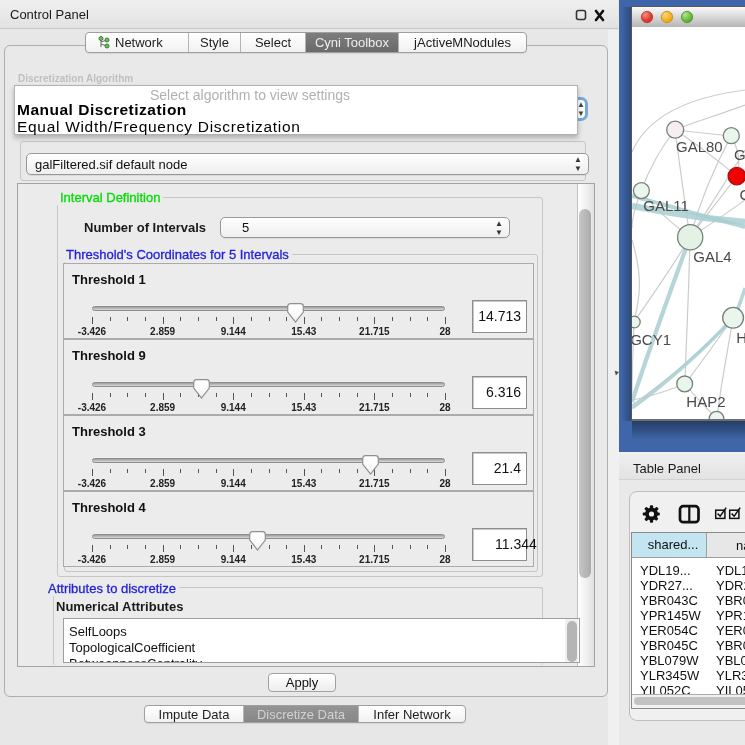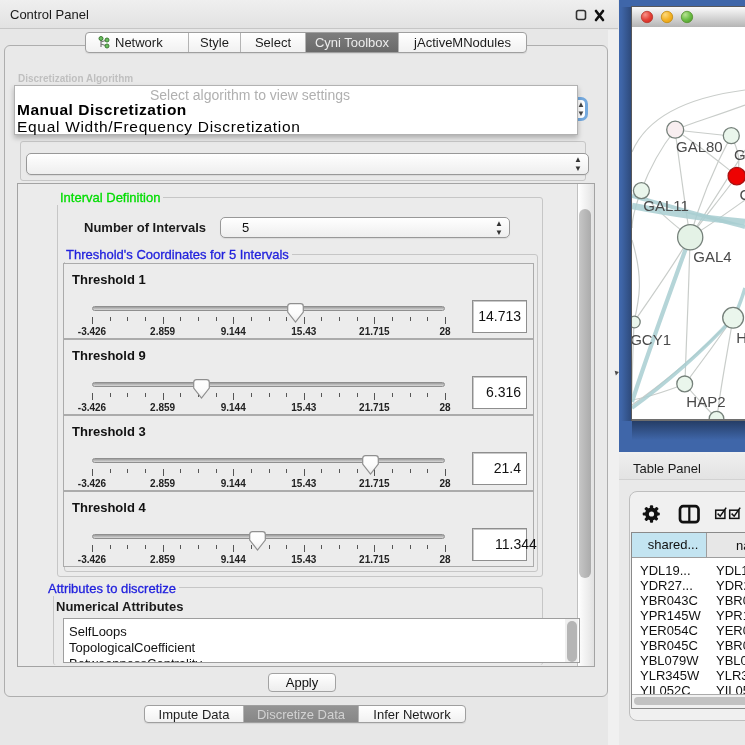--- a/index.html
+++ b/index.html
@@ -54,20 +54,21 @@
 </div>
 
 <div class="abs bold" style="left:18px;top:73px;font-size:10px;color:#bfbfbf;">Discretization Algorithm</div>
 
 <div class="abs" style="left:552px;top:97px;width:36px;height:24px;border:3px solid #74a9de;border-radius:7px;background:#fff;"></div>
 <div class="abs" style="left:577px;top:100px;font-size:8px;color:#444;line-height:9px;">▲<br>▼</div>
 
 <div class="grp" style="left:20px;top:141px;width:566px;height:40px;"></div>
 <div class="grplabel t13" style="left:27px;top:134px;background:#e9e9e9;margin-top:48px;">Table Data</div>
 <div class="combo" style="left:26px;top:153px;width:563px;height:22px;">
+  <span style="margin-left:8px;">galFiltered.sif default node</span>
   <span class="arr" style="font-size:8px;color:#333;line-height:9px;">▲<br>▼</span>
 </div>
 
 <div class="abs" style="left:17px;top:183px;width:578px;height:484px;border:1px solid #a3a3a3;background:#ebebeb;"></div>
 
 <div class="abs" style="left:577px;top:184px;width:17px;height:482px;background:linear-gradient(90deg,#ffffff,#e2e2e2);border-left:1px solid #c0c0c0;"></div>
 <div class="abs" style="left:579px;top:209px;width:12px;height:369px;background:linear-gradient(90deg,#c6c6c6,#ababab);border-radius:6px;"></div>
 
 <div class="grp" style="left:57px;top:197px;width:486px;height:380px;"></div>
 <div class="grplabel" style="left:57px;top:190px;background:#ebebeb;color:#00dd00;">Interval Definition</div>

